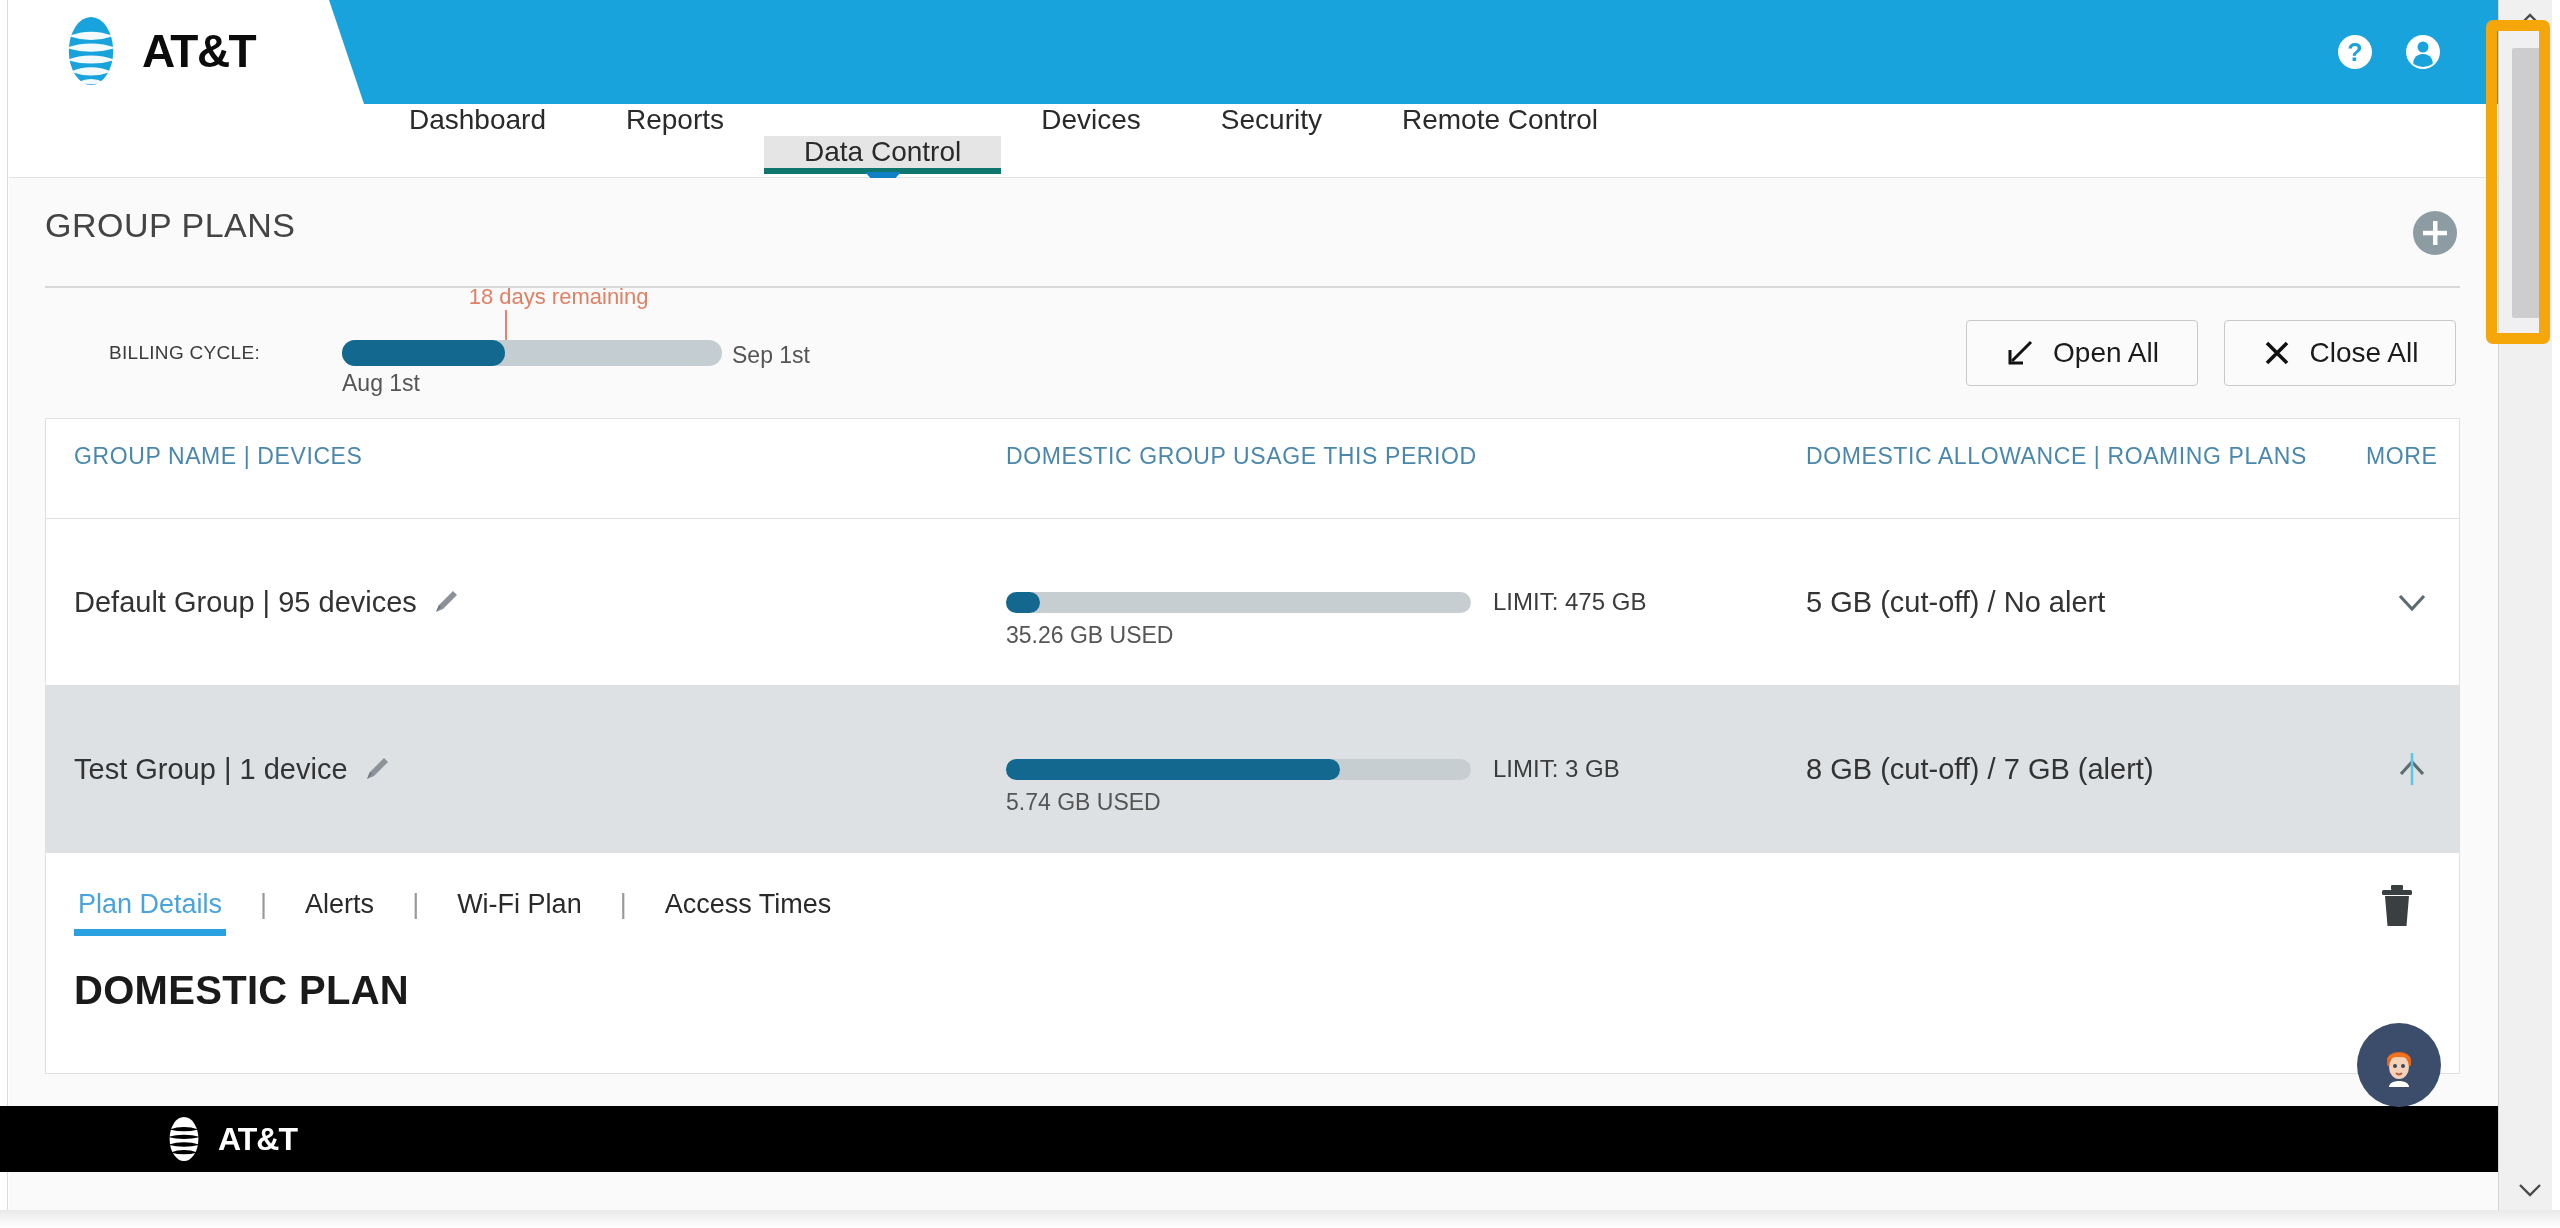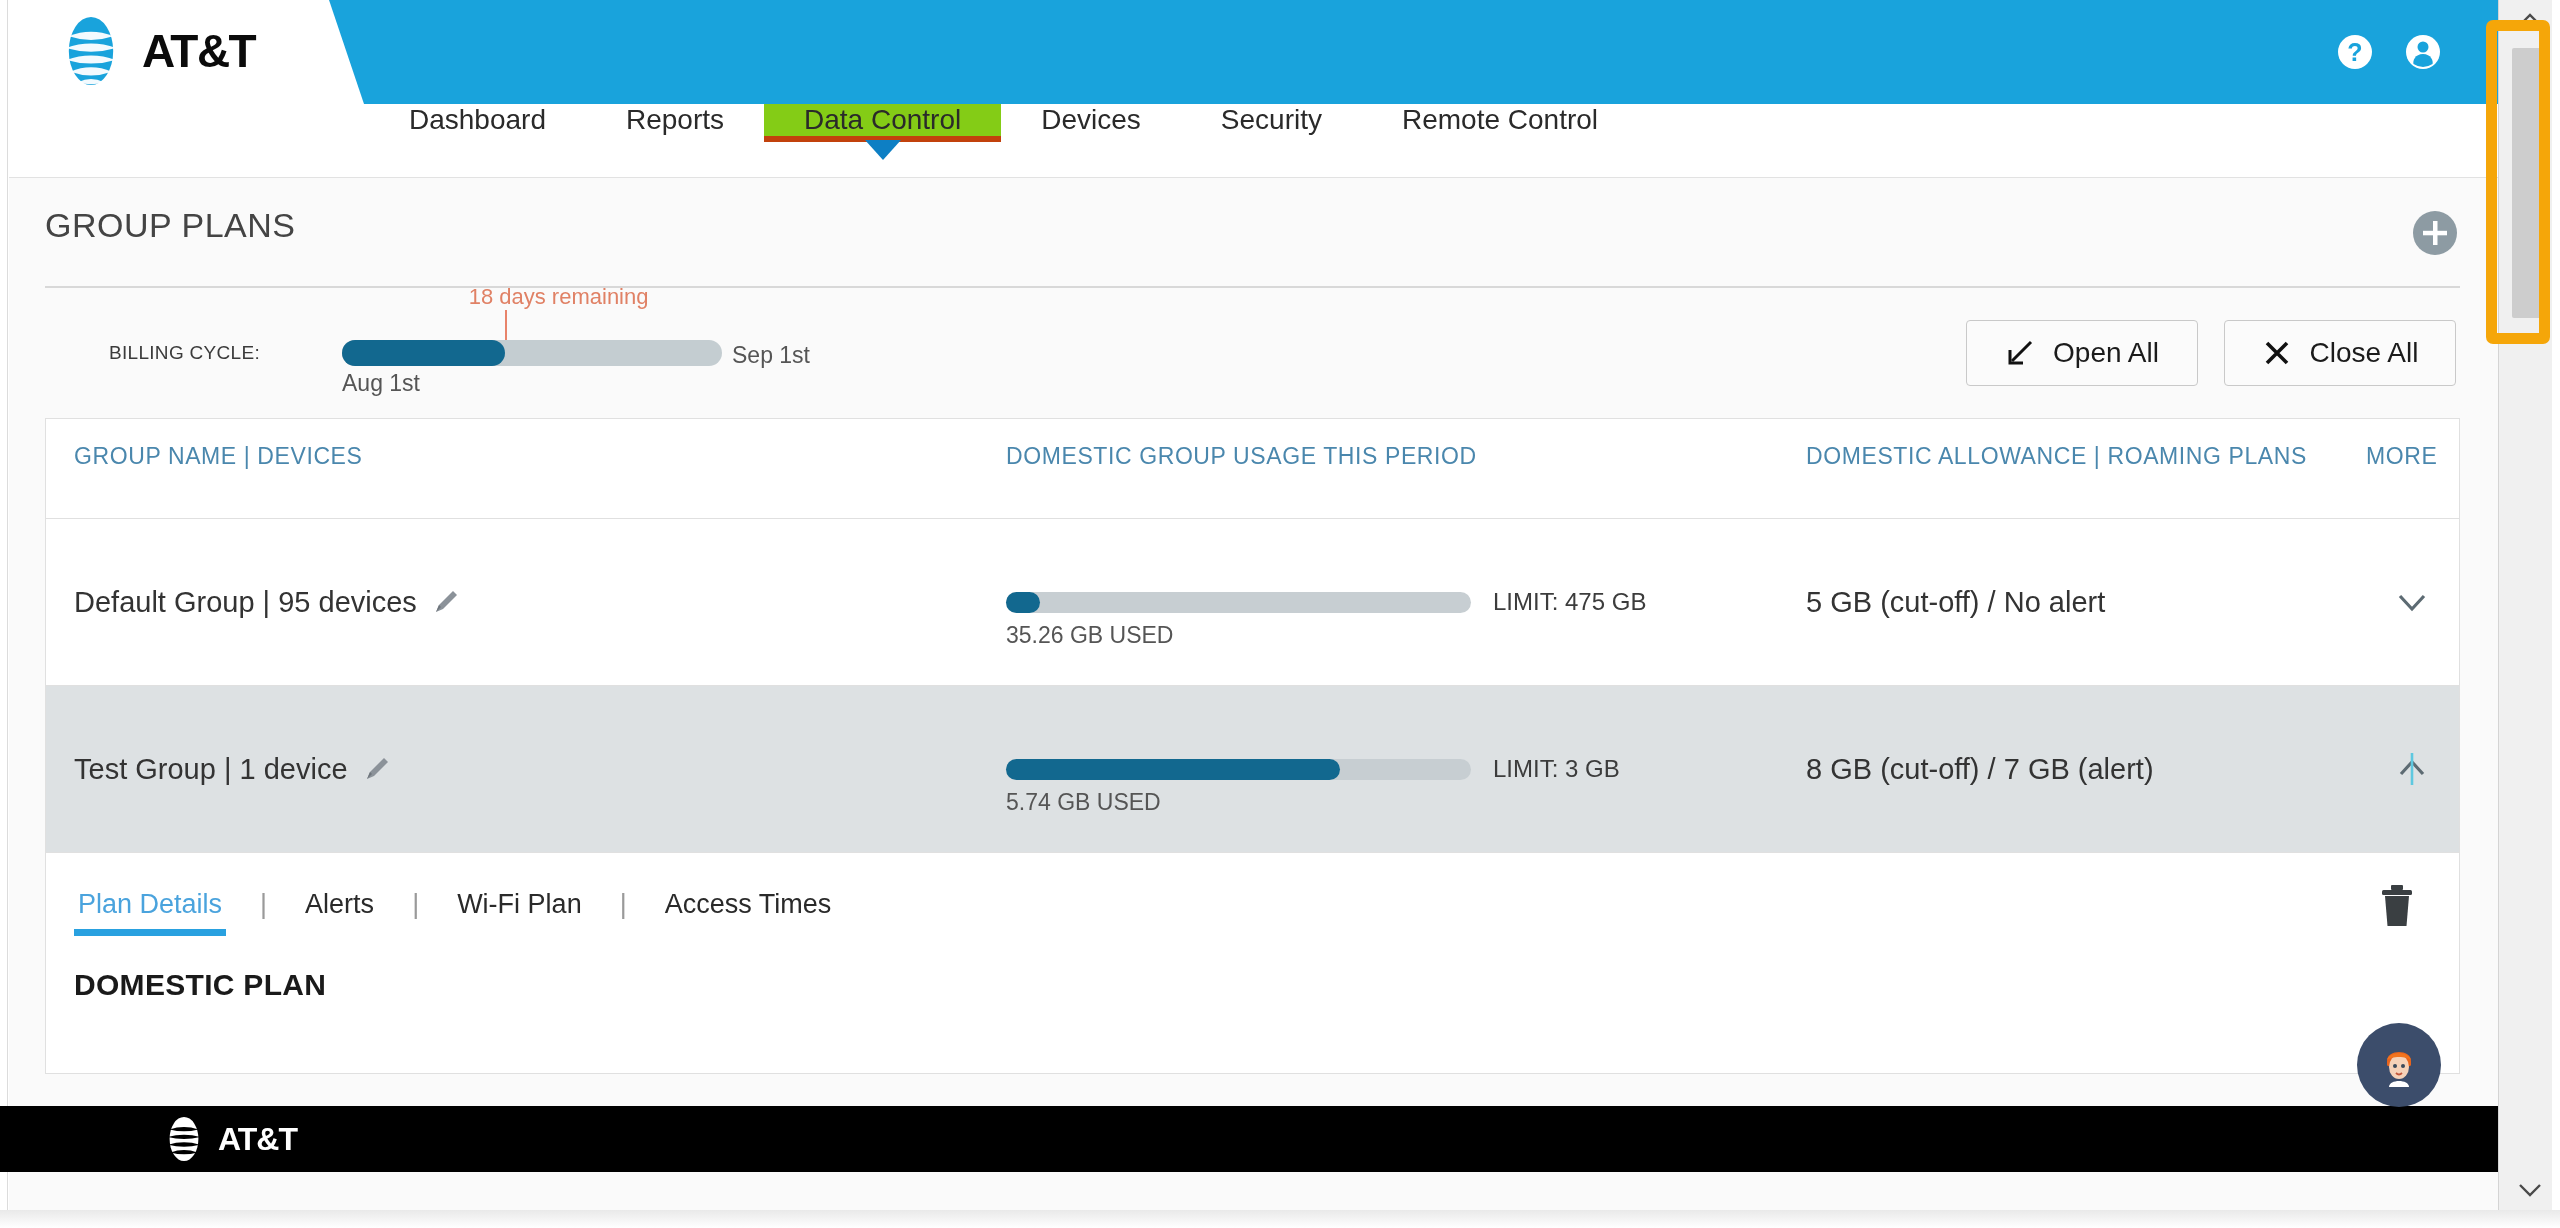--- a/index.html
+++ b/index.html
@@ -105,22 +105,23 @@
     display: flex;
     align-items: center;
     padding: 0 40px;
     font-size: 28px;
     color: #2a2a2a;
     cursor: pointer;
     position: relative;
     white-space: nowrap;
   }
   .navitem.active {
-    background: #84cc16;
-    border-bottom: 6px solid #c2410c;
+    background: #e5e5e5;
+    border-bottom: 6px solid #0f766e;
+    margin-top: 32px;
   }
   .navitem.active::after {
     content: "";
     position: absolute;
     left: 50%;
     bottom: -24px;
     transform: translateX(-50%);
     width: 0; height: 0;
     border-left: 18px solid transparent;
     border-right: 18px solid transparent;
@@ -362,21 +363,21 @@
     bottom: 0;
     height: 7px;
     background: #29a1e0;
   }
   .dsep {
     padding: 0 18px 16px 18px;
     color: #9a9a9a;
   }
   .detail-heading {
     margin-top: 32px;
-    font-size: 30px;
+    font-size: 40px;
     font-weight: bold;
     color: #1a1a1a;
     letter-spacing: 0.3px;
   }
   .trash-btn {
     position: absolute;
     right: 42px; top: 30px;
     width: 40px; height: 46px;
     cursor: pointer;
   }

